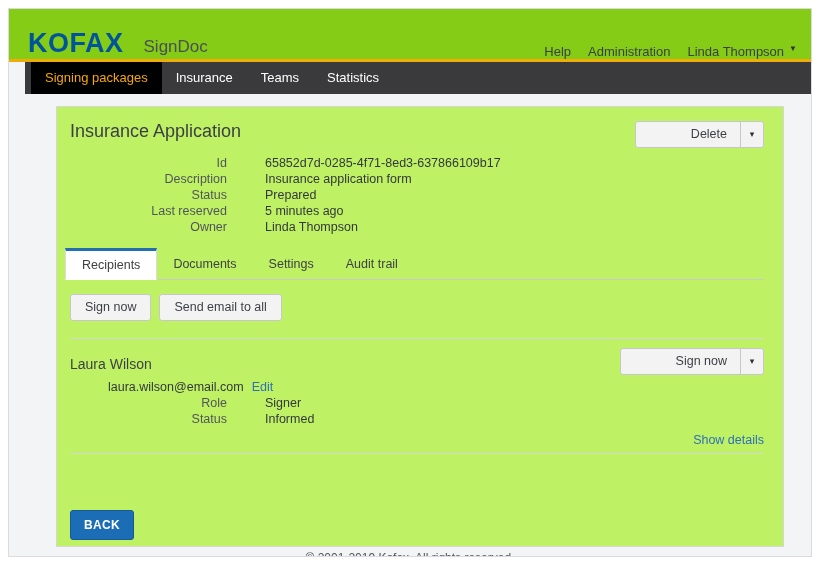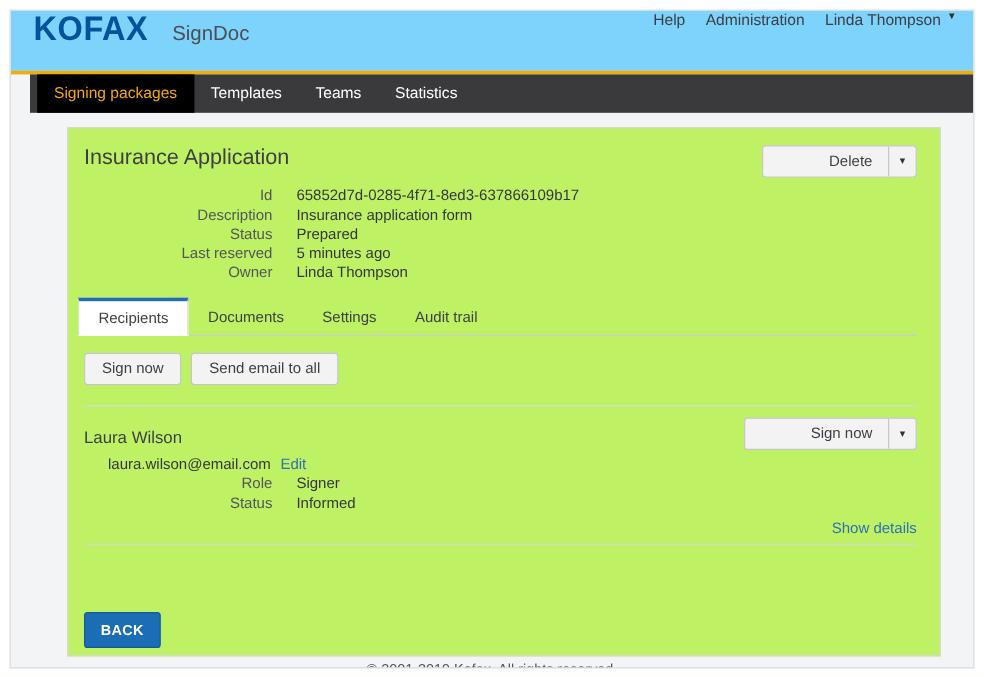--- a/index.html
+++ b/index.html
@@ -2,22 +2,22 @@
 <html><head>
 <meta charset="utf-8">
 <style>
   * { margin:0; padding:0; box-sizing:border-box; }
   html,body { width:820px; height:564px; background:#ffffff; overflow:hidden;
     font-family:"Liberation Sans", sans-serif; }
   .viewport { position:absolute; left:8px; top:8px; width:804px; height:549px;
     border:1px solid #d9dbde; background:#f3f4f6; overflow:hidden; }
 
   
-  .app-header { height:50px; background:#7dd3fc; display:flex; align-items:flex-start;
-    justify-content:space-between; padding:0 14px 12px 19px; }
+  .app-header { height:50px; background:#84cc16; display:flex; align-items:flex-end;
+    justify-content:space-between; padding:0 14px 0 19px; }
   .brand { display:flex; align-items:baseline; }
   .logo { font-size:27px; font-weight:bold; color:#00549b; letter-spacing:.5px;
     transform:scaleY(1.05); }
   .product { font-size:17px; color:#4c4e55; margin-left:20px; }
   .header-menu { display:flex; align-items:center; gap:17px; font-size:13px; color:#3c3e42; }
   .header-link { cursor:pointer; }
   .user-menu { display:flex; align-items:center; gap:5px; cursor:pointer; }
   .caret { font-size:9px; color:#2f3135; line-height:1; }
 
   
@@ -36,21 +36,21 @@
 
   .split-btn { display:inline-flex; height:27px; border:1px solid #c7c7cb; border-radius:3px;
     background:#f3f3f4; overflow:hidden;padding-left:42px; }
   .split-main { padding:0 13px; font-size:12.5px; color:#3d3f45; line-height:25px; cursor:pointer; }
   .split-caret { width:23px; border-left:1px solid #c7c7cb; display:flex; align-items:center;
     justify-content:center; cursor:pointer; }
 
   .details { margin-top:6px; }
   .detail-row { display:flex; line-height:16px; font-size:12.5px; }
   .detail-label { width:157px; text-align:right; color:#53555b; flex:none; }
-  .detail-value { margin-left:20px; color:#35373d; }
+  .detail-value { margin-left:38px; color:#35373d; }
   .inline-link { color:#2e70b8; margin-left:8px; cursor:pointer; text-decoration:none; }
 
   
   .tabs { display:flex; margin-top:13px; border-bottom:1px solid #c8cbd0; height:32px; }
   .tab { font-size:12.5px; color:#3f4145; padding:9px 16px 0; cursor:pointer; }
   .tab.active { border:1px solid #dcdcde; border-top:3px solid #2270ae; border-bottom:1px solid #fff;
     margin-bottom:-1px; padding-top:7px; background:#fff; margin-left:-5px; }
 
   .actions { margin-top:14px; display:flex; gap:8px; }
   .btn { height:27px; border:1px solid #c7c7cb; border-radius:3px; background:#f3f3f4;
@@ -88,21 +88,21 @@
       <span class="user-menu">
         <span>Linda Thompson</span>
         <span class="caret" style="font-size:8px; margin-top:-6px;">▼</span>
       </span>
     </div>
   </div>
 
   <div class="gold-bar"></div>
   <div class="nav-bar">
     <div class="nav-item active">Signing packages</div>
-    <div class="nav-item">Templates</div>
+    <div class="nav-item">Insurance</div>
     <div class="nav-item">Teams</div>
     <div class="nav-item">Statistics</div>
   </div>
 
   <div class="content">
     <div class="card">
 
       <div class="card-header">
         <div class="page-title">Insurance Application</div>
         <div class="split-btn">

